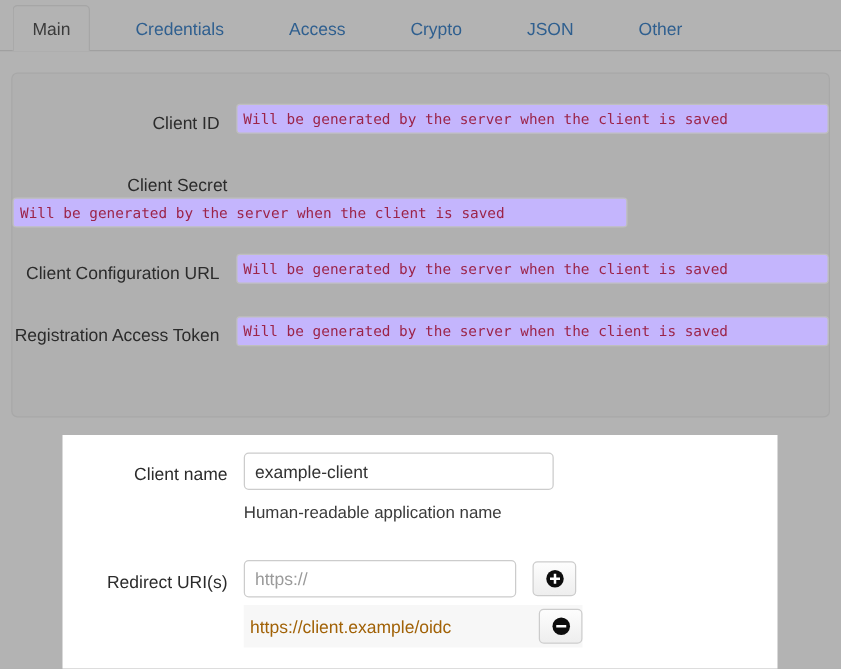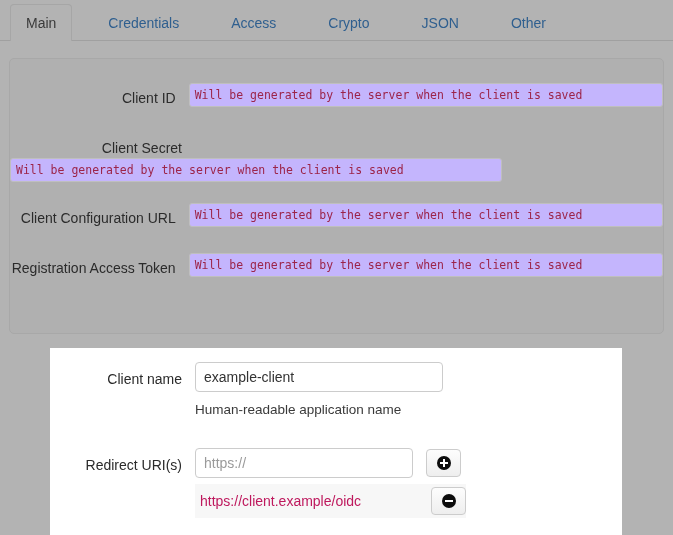--- a/index.html
+++ b/index.html
@@ -190,21 +190,21 @@
   .uri-list-row {
     display: flex;
     align-items: center;
     background: #f7f7f7;
     box-sizing: border-box;
     padding-left: 5px;
   }
   .uri-list-value {
     width: 218px;
     font-size: 14px;
-    color: #be185d;
+    color: #a16207;
     line-height: 20px;
   }
 </style>
 </head>
 <body>
 
 <div class="tabbar">
   <div class="tab active"><span>Main</span></div>
   <div class="tab"><span>Credentials</span></div>
   <div class="tab"><span>Access</span></div>

